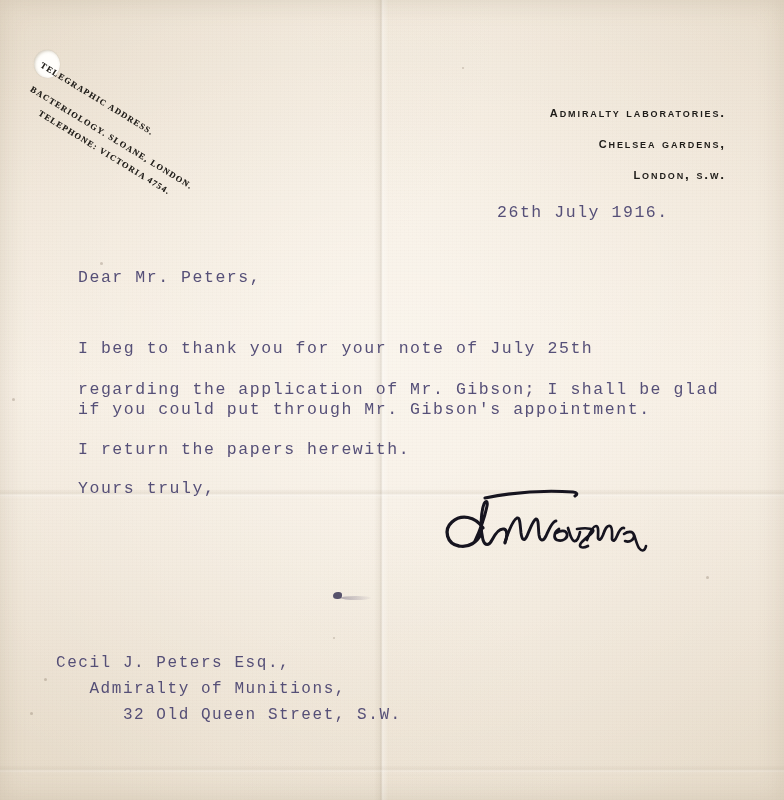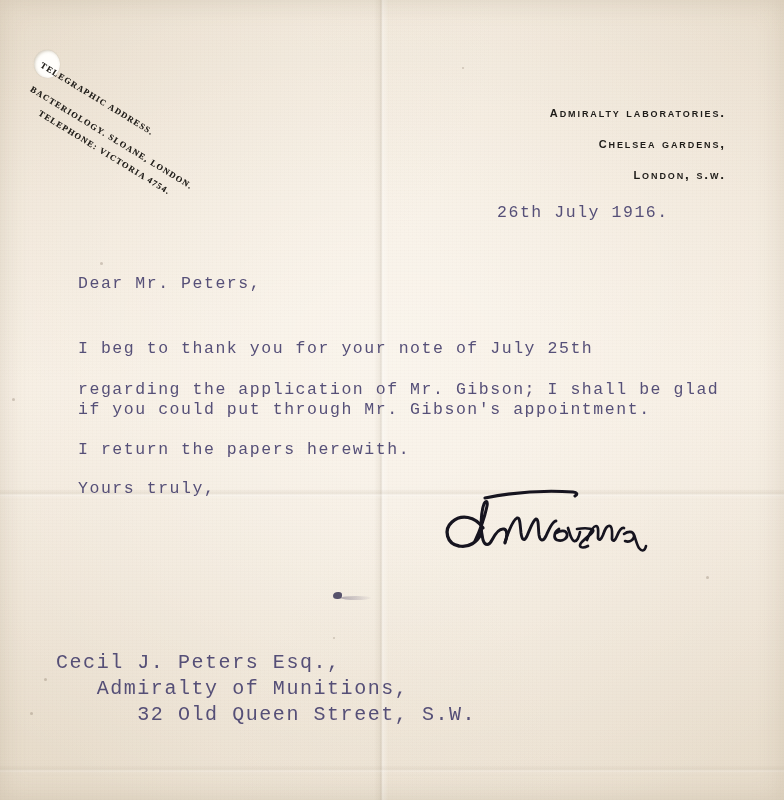--- a/index.html
+++ b/index.html
@@ -152,36 +152,36 @@
   .tw {
     position: absolute;
     font-family: "Liberation Mono", "DejaVu Sans Mono", monospace;
     color: #4a4470;
     font-size: 16.5px;
     letter-spacing: 1.55px;
     white-space: nowrap;
     opacity: 0.93;
   }
   #date-line      { left: 497px; top: 203px; text-align: right; }
-  #salutation     { left: 78px;  top: 274px; }
+  #salutation     { left: 78px;  top: 268px; }
   #body-line-1    { left: 78px;  top: 303px; margin-top: 36px; }
   #body-line-2    { left: 78px;  top: 380px; text-align: center; }
   #body-line-3    { left: 78px;  top: 400px; }
   #body-line-4    { left: 78px;  top: 440px; }
   #closing-line   { left: 78px;  top: 479px; text-align: center; }
 
   #address-block {
     position: absolute;
     left: 56px;
     top: 650px;
   }
   #address-block .tw-addr {
     font-family: "Liberation Mono", "DejaVu Sans Mono", monospace;
     color: #4a4470;
-    font-size: 20px;
+    font-size: 16px;
     letter-spacing: 1.55px;
     line-height: 26px;
     white-space: pre;
     opacity: 0.93;
   }
 
   
   #signature {
     position: absolute;
     left: 425px;

